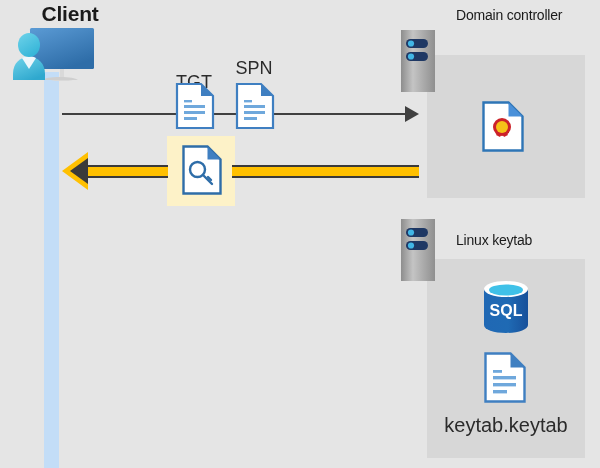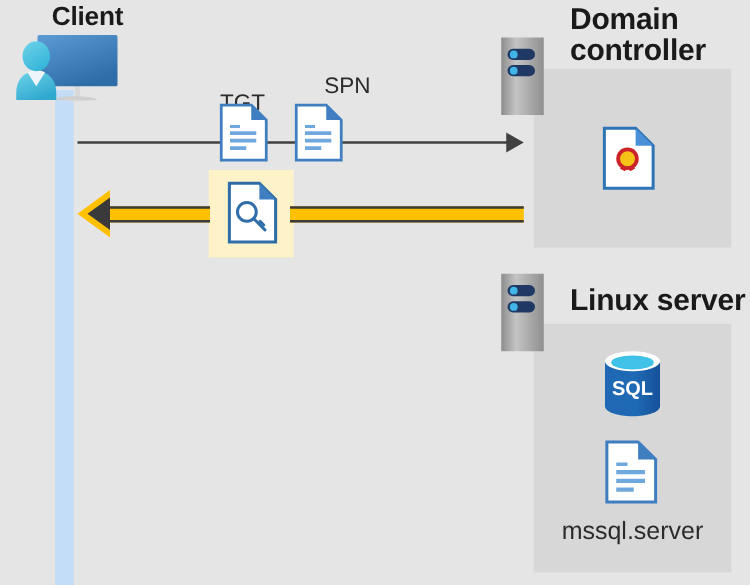--- a/index.html
+++ b/index.html
@@ -105,21 +105,21 @@
     background: #fdf2c8;
   }
 
   
   .doc-label {
     font-size: 18px;
     color: #2b2b2b;
     text-align: center;
   }
   #tgt-label { left: 170px; top: 72px; width: 48px; }
-  #spn-label { left: 228px; top: 58px; width: 52px; margin-left: 24px; }
+  #spn-label { left: 228px; top: 58px; width: 52px; }
 
   
   .doc-icon { width: 38px; height: 46px; }
   #tgt-doc { left: 176px; top: 83px; }
   #spn-doc { left: 236px; top: 83px; }
   #key-doc { left: 182px; top: 145px; width: 40px; height: 50px; }
 
   
   .server-panel {
     left: 427px;
@@ -129,22 +129,22 @@
   #dc-panel    { top: 55px;  height: 143px; }
   #linux-panel { top: 259px; height: 199px; }
 
   
   .rack-icon { width: 34px; height: 62px; }
   #dc-rack    { left: 401px; top: 30px; }
   #linux-rack { left: 401px; top: 219px; }
 
   
   .server-title {
-    font-size: 24px;
-    font-weight: bold;
+    font-size: 14px;
+    font-weight: normal;
     color: #1a1a1a;
     line-height: 25px;
     letter-spacing: -0.2px;
   }
   #dc-title    { left: 456px; top: 3px;   width: 140px; }
   #linux-title { left: 456px; top: 228px; width: 145px; }
 
   
   #cert-icon { left: 482px; top: 101px; width: 42px; height: 51px; }
   #sql-icon  { left: 481px; top: 280px; width: 50px; height: 54px; text-decoration: underline; }
@@ -275,21 +275,21 @@
   <div class="abs server-panel" id="linux-panel"></div>
   <div class="abs rack-icon" id="linux-rack">
     <svg width="34" height="62" viewBox="0 0 34 62">
       <rect x="0" y="0" width="34" height="62" fill="url(#rackGrad)"></rect>
       <rect x="5" y="9" width="22" height="9" rx="4.5" fill="#1f3864"></rect>
       <rect x="5" y="22" width="22" height="9" rx="4.5" fill="#1f3864"></rect>
       <circle cx="10" cy="13.5" r="3.1" fill="#41b6e6"></circle>
       <circle cx="10" cy="26.5" r="3.1" fill="#41b6e6"></circle>
     </svg>
   </div>
-  <div class="abs server-title" id="linux-title">Linux server</div>
+  <div class="abs server-title" id="linux-title">Linux keytab</div>
 
   <div class="abs" id="sql-icon">
     <svg width="50" height="54" viewBox="0 0 50 54">
       <defs>
         <linearGradient id="sqlBody" x1="0" y1="0" x2="1" y2="0">
           <stop offset="0%" stop-color="#2068b4"></stop>
           <stop offset="55%" stop-color="#1f6ab4"></stop>
           <stop offset="100%" stop-color="#17509a"></stop>
         </linearGradient>
       </defs>
@@ -304,15 +304,15 @@
     <svg width="42" height="51" viewBox="0 0 42 51">
       <path d="M1.5 1.5 h25 l14 14 v34 h-39 z" fill="#ffffff" stroke="#3f7fc1" stroke-width="2.4"></path>
       <path d="M26.5 1.5 l14 14 h-14 z" fill="#3f7fc1"></path>
       <rect x="9" y="24" width="23" height="3.4" fill="#6fa8dc"></rect>
       <rect x="9" y="31" width="23" height="3.4" fill="#6fa8dc"></rect>
       <rect x="9" y="38" width="14" height="3.4" fill="#6fa8dc"></rect>
       <rect x="9" y="18" width="9" height="2.8" fill="#6fa8dc"></rect>
     </svg>
   </div>
 
-  <div class="abs" id="keytab-label">mssql.server</div>
+  <div class="abs" id="keytab-label">keytab.keytab</div>
 
 </div>
 
 </body></html>

